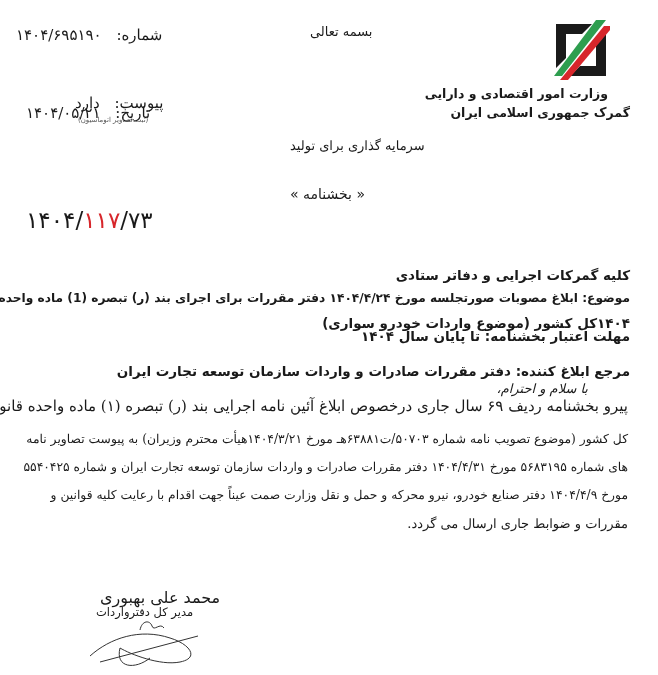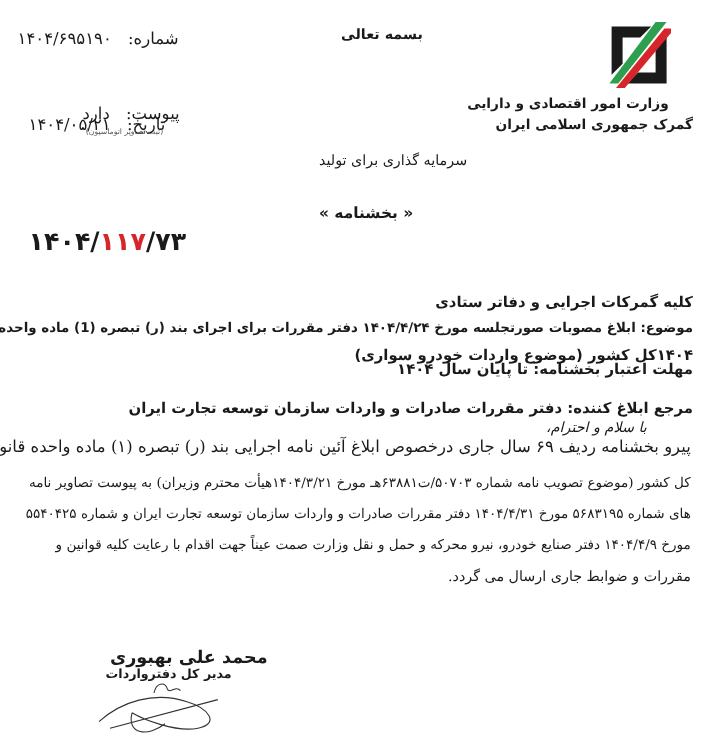--- a/index.html
+++ b/index.html
@@ -1,21 +1,21 @@
 <!DOCTYPE html>
 <html><head>
   <meta charset="utf-8">
   <style>
     html, body { margin:0; padding:0; background:#ffffff; }
     body { width:658px; height:675px; position:relative; overflow:hidden;
            font-family:"DejaVu Sans", sans-serif; color:#1a1a1a; }
     .abs { position:absolute; }
     .meta-row { position:absolute; direction:rtl; font-size:15px; font-family:"DejaVu Serif", serif; white-space:nowrap; }
     .meta-row .lbl { margin-left:10px; }
-    .bold { font-weight:bold; }
+    .bold { font-weight:normal; }
     .hdr-line { position:absolute; right:28px; direction:rtl; text-align:center; font-weight:bold; font-size:13.5px; white-space:nowrap;margin-top:27px; }
     .body-line { position:absolute; right:30px; direction:rtl; text-align:right; font-size:13px; font-family:"DejaVu Serif", serif; white-space:nowrap; }
     .org { position:absolute; direction:rtl; text-align:center; font-weight:bold; font-size:12.5px; white-space:nowrap; }
   </style>
 </head>
 <body>
 
 <div class="abs bold" style="left:310px; top:24px; font-size:13px; direction:rtl;">بسمه تعالی</div>
 
 <div class="abs" style="left:552px; top:18px; width:58px; height:64px;">

